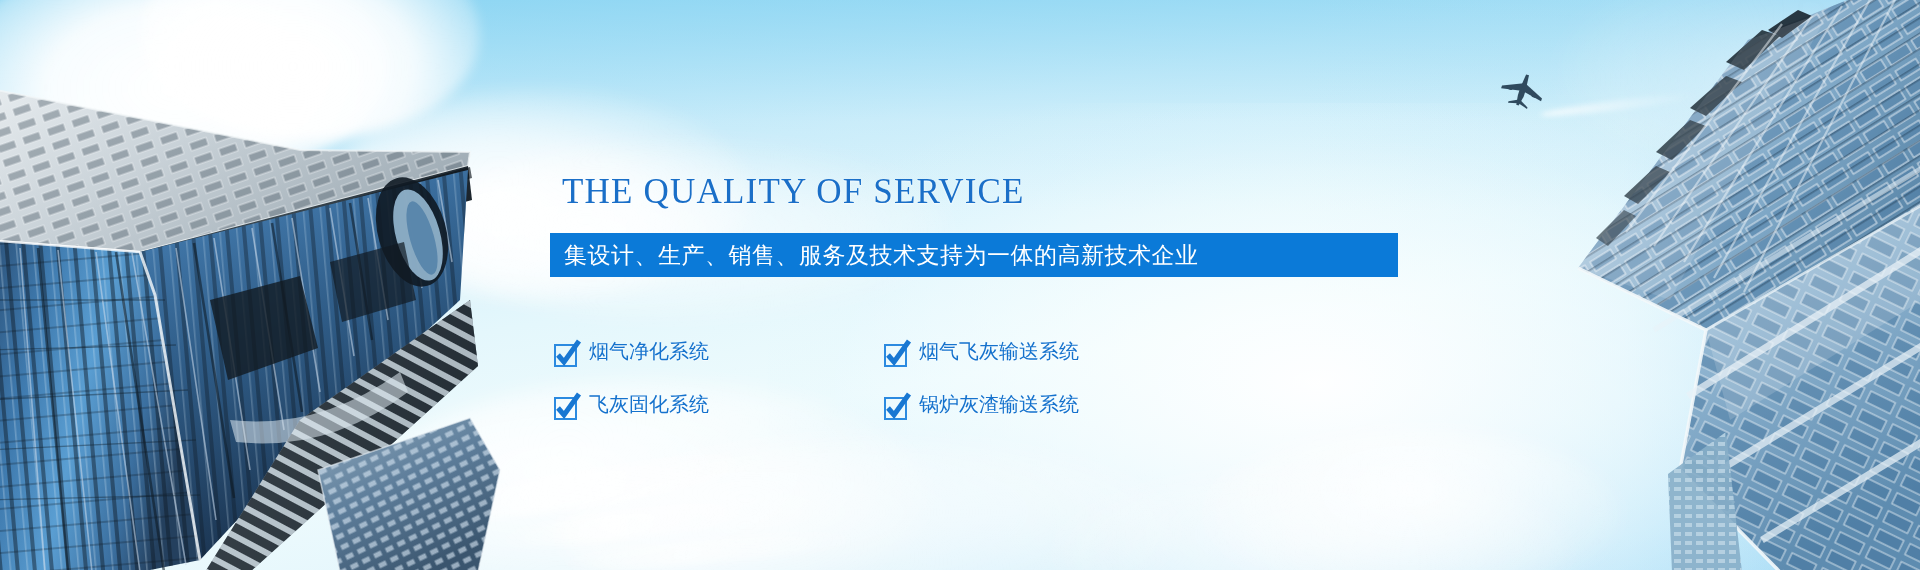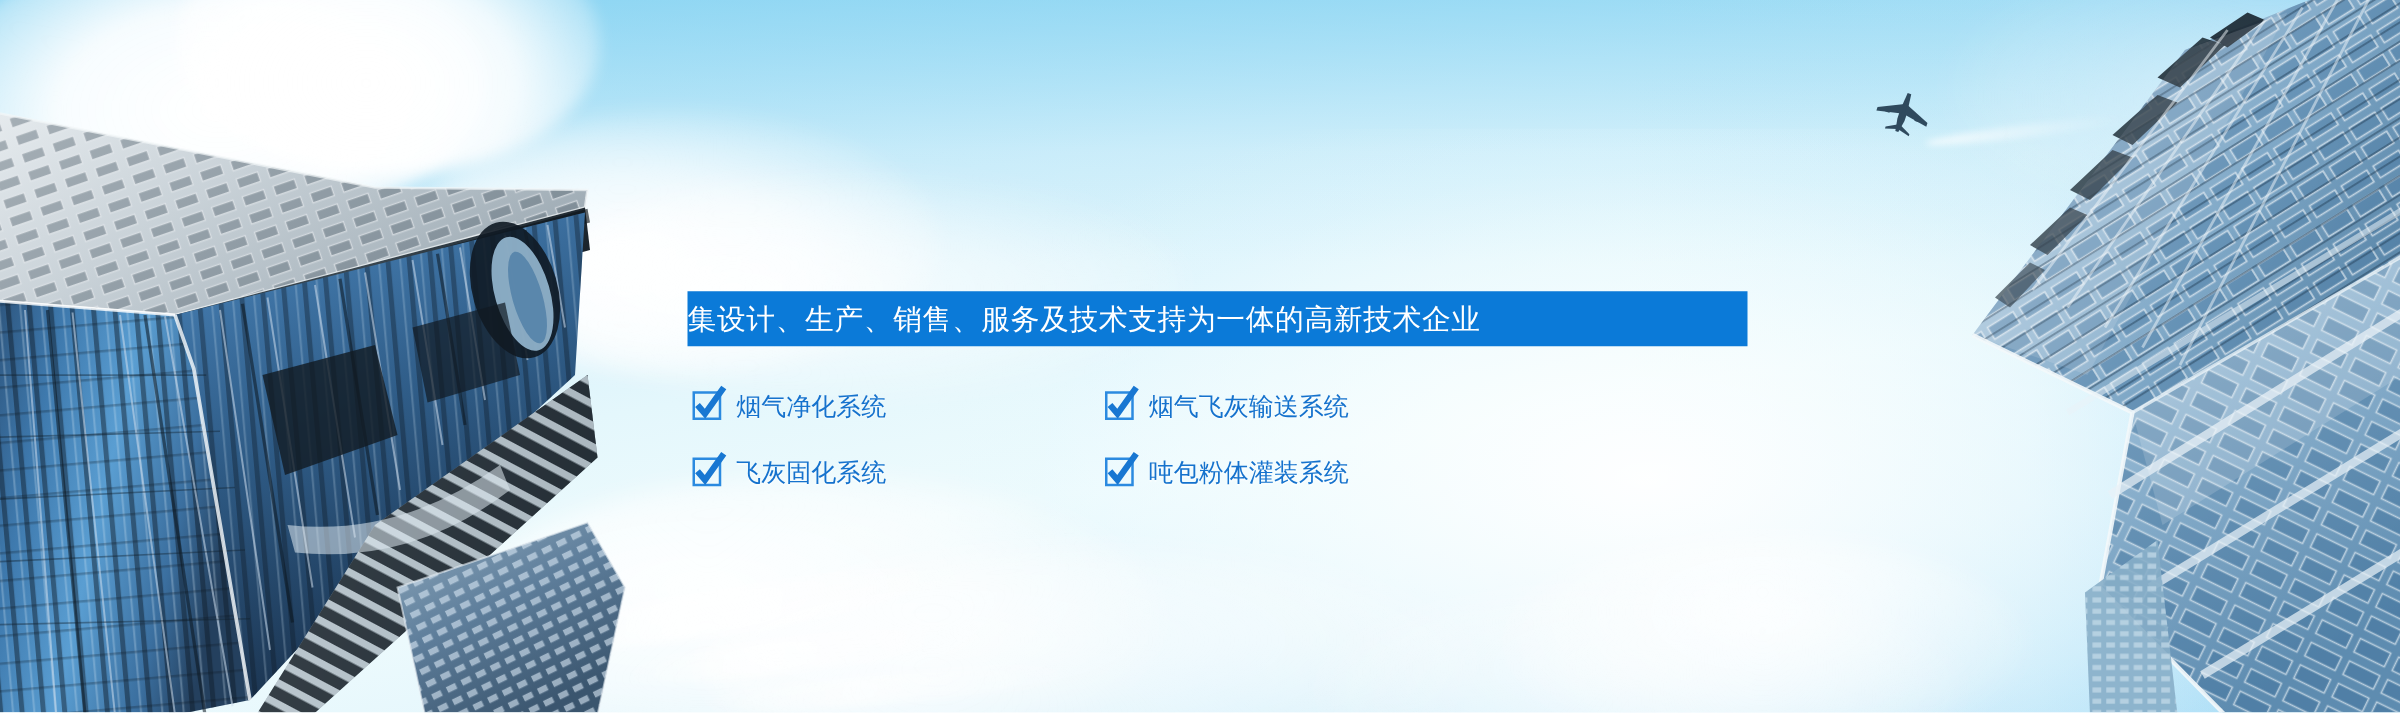--- a/index.html
+++ b/index.html
@@ -146,33 +146,33 @@
   }
 
   .subbar {
     position:absolute; left:0px; top:233px;
     width:848px; height:44px;
     background:#0b7ad8;
     display:flex; align-items:center;
   }
   .subbar-text {
     color:#ffffff; font-size:23px; letter-spacing:.5px;
-    white-space:nowrap;
+    padding-left:14px; white-space:nowrap;
     font-family:"DejaVu Sans", sans-serif;
   }
 
   .feature-grid {
     position:absolute; left:4px; top:312px;
     width:620px;
     display:grid;
     grid-template-columns:330px 290px;
     grid-auto-rows:53px;
   }
   .feature {
-    display:flex; align-items:flex-start; gap:13px;
+    display:flex; align-items:flex-end; gap:13px;
   }
   .chk { position:relative; width:22px; height:22px; flex:0 0 22px; }
   .chk svg { position:absolute; left:-3px; top:-6px; overflow:visible; }
   .feature-label {
     font-size:20px; color:#1572cd; white-space:nowrap;
     font-family:"DejaVu Sans", sans-serif;
     text-shadow:0 1px 1px rgba(255,255,255,.7);
   }
 </style>
 </head>
@@ -411,20 +411,21 @@
       <path d="M138,474 L196,432 L212,572 L142,572 Z" fill="#87aec8" opacity=".9"></path>
       <path d="M138,474 L196,432 L212,572 L142,572 Z" fill="url(#rFar)" opacity=".8"></path>
 
       <path d="M176,330 L392,205 L392,300 L200,420 Z" fill="#ffffff" opacity=".15"></path>
       <path d="M48,268 L218,40 L300,10 L140,300 Z" fill="#ffffff" opacity=".12"></path>
     </svg>
   </div>
 
   <div class="content">
 
+    <div class="headline">THE QUALITY OF SERVICE</div>
 
     <div class="subbar">
       <span class="subbar-text">集设计、生产、销售、服务及技术支持为一体的高新技术企业</span>
     </div>
 
     <div class="feature-grid">
 
       <div class="feature">
         <span class="chk">
           <svg width="30" height="30" viewBox="0 0 30 30">
@@ -456,18 +457,18 @@
         <span class="feature-label">飞灰固化系统</span>
       </div>
 
       <div class="feature">
         <span class="chk">
           <svg width="30" height="30" viewBox="0 0 30 30">
             <rect x="4" y="8" width="21" height="21" fill="none" stroke="#2b8ae0" stroke-width="2"></rect>
             <path d="M7 18 L13 25 L28 4" fill="none" stroke="#1877d2" stroke-width="5" stroke-linecap="butt" stroke-linejoin="miter"></path>
           </svg>
         </span>
-        <span class="feature-label">吨包粉体灌装系统</span>
+        <span class="feature-label">锅炉灰渣输送系统</span>
       </div>
 
     </div>
   </div>
 </div>
 
 </body></html>

